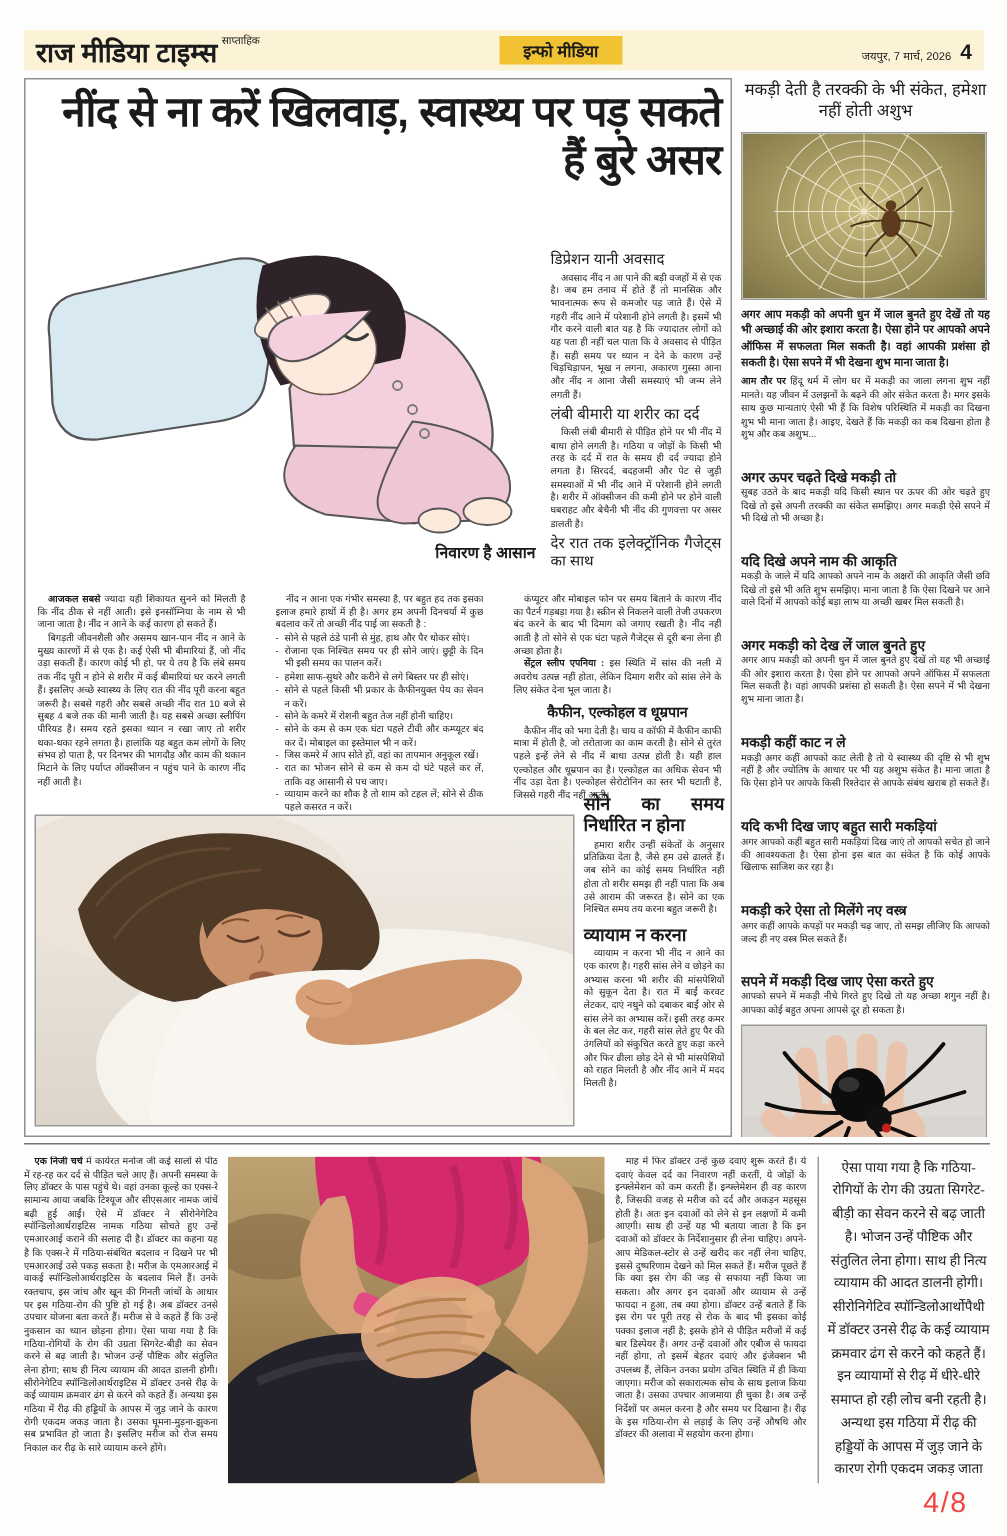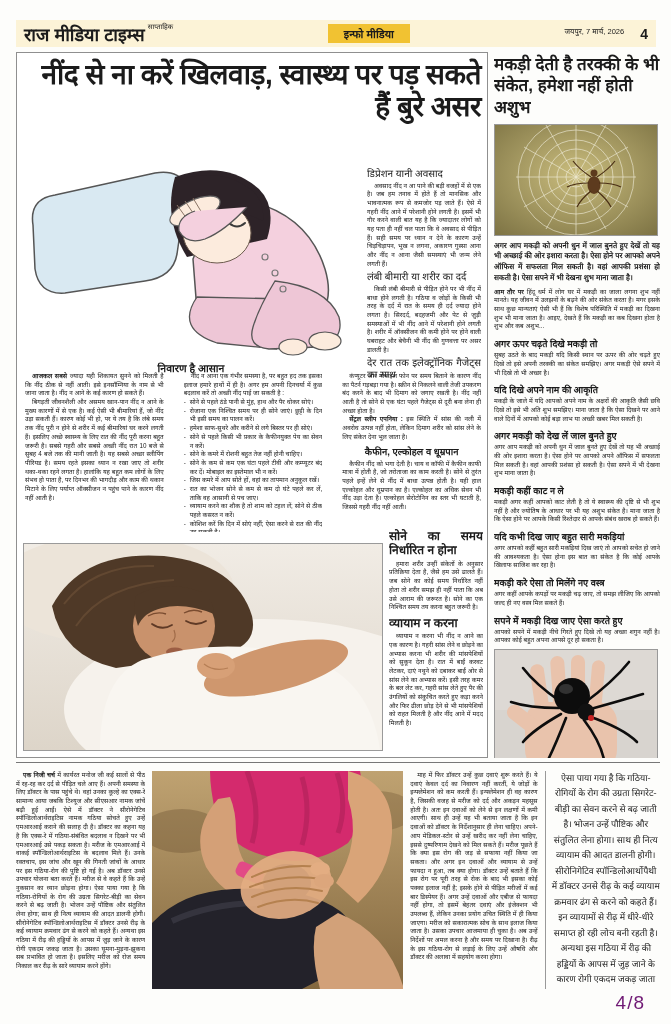--- a/index.html
+++ b/index.html
@@ -4,59 +4,59 @@
 <style>
   *{margin:0;padding:0;box-sizing:border-box}
   html,body{width:671px;height:1024px}
   body{position:relative;background:#fdfdfb;font-family:"Liberation Sans","DejaVu Sans",sans-serif;color:#1b1b1b;overflow:hidden}
   .abs{position:absolute}
   
   .masthead{left:16px;top:20px;width:640px;height:27px;background:#fcf3d7;display:flex;align-items:center;justify-content:space-between;padding:0 8px}
   .mh-name{font-size:18px;font-weight:bold}
   .mh-ed{font-size:7px;font-weight:normal;vertical-align:top;margin-left:3px}
   .mh-badge{background:#f1c232;font-size:11px;font-weight:bold;padding:2px 16px}
-  .mh-right{display:flex;align-items:flex-start;gap:16px}
+  .mh-right{display:flex;align-items:flex-end;gap:6px}
   .mh-date{font-size:7.5px}
   .mh-pn{font-size:14px;font-weight:bold}
   
   .mainbox{left:16px;top:52px;width:472px;height:706px;border:1px solid #8f8f8f;background:#fff;overflow:hidden}
   .sleep-hl{position:absolute;left:6px;top:6px;width:458px;font-size:28px;line-height:1.16;font-weight:bold;text-align:right;letter-spacing:-.5px}
   .illus{position:absolute;left:8px;top:106px;width:332px;height:200px;background:#fff}
-  .illus-cap{position:absolute;left:8px;top:308px;width:332px;text-align:center;font-size:10.5px;font-weight:bold}
+  .illus-cap{position:absolute;left:8px;top:308px;width:332px;text-align:right;font-size:10.5px;font-weight:bold}
   .sidecol{position:absolute;left:350px;top:112px;width:114px;height:212px;overflow:hidden}
   .sidecol h4{font-size:10px;line-height:1.15;margin:3px 0 2px;font-weight:normal}
   .tiny{font-size:6.3px;line-height:1.38;text-align:justify}
   .tiny p{text-indent:7px}
-  .cols{position:absolute;left:8px;top:319px;width:456px;height:160px;display:flex;gap:20px;overflow:hidden}
+  .cols{position:absolute;left:8px;top:343px;width:456px;height:160px;display:flex;gap:20px;overflow:hidden}
   .col{flex:1;overflow:hidden}
   .blead{font-weight:bold}
   .cols h5{font-size:9.5px;margin:3px 0 2px;text-align:center}
   ul.dash{list-style:none}
   ul.dash li{font-size:6.3px;line-height:1.38;text-align:justify;padding-left:6px;position:relative}
   ul.dash li::before{content:"-";position:absolute;left:0}
   .sleep-photo{position:absolute;left:6px;top:490px;width:360px;height:208px;border:1px solid #9a9a9a;overflow:hidden}
   .sideboxes{position:absolute;left:372px;top:472px;width:94px;height:228px;overflow:hidden}
   .sideboxes h4{font-size:12px;line-height:1.2;margin:4px 0 2px;font-weight:bold}
   
   .spidercol{left:494px;top:52px;width:166px;height:706px;overflow:hidden}
-  .spider-hl{font-size:17px;line-height:1.25;font-weight:bold;text-align:left;margin:2px 0 6px}
+  .spider-hl{font-size:11px;line-height:1.25;font-weight:normal;text-align:center;margin:2px 0 6px}
   .webphoto{width:164px;height:112px;border:1px solid #999;overflow:hidden}
   .spider-intro{font-size:7.4px;line-height:1.45;text-align:justify;font-weight:bold;margin:5px 0 4px}
-  .spidercol h4{font-size:9.2px;margin:6px 0 1px;font-weight:bold}
+  .spidercol h4{font-size:9.2px;margin:16px 0 1px;font-weight:bold}
   .widowphoto{width:164px;height:122px;border:1px solid #999;overflow:hidden;margin-top:4px}
   
   .arth{left:16px;top:762px;width:644px;height:254px;border-top:1.5px solid #777;padding-top:3px;overflow:hidden}
   .arth-hl{font-size:23.5px;font-weight:bold;text-align:center;letter-spacing:-.5px;line-height:1.1}
   .arth-row{display:flex;gap:7px;margin-top:5px;height:218px;overflow:hidden}
   .a-col1{width:130px;overflow:hidden}
   .kneephoto{width:252px;height:218px;overflow:hidden}
   .a-col2{width:128px;overflow:hidden}
   .a-col3{width:116px;border-left:1px solid #999;padding-left:6px;overflow:hidden}
   .highlight{font-size:9px;line-height:1.72;text-align:center;font-family:"Liberation Serif","DejaVu Serif",serif}
-  .pageind{right:26px;top:992px;font-size:19px;color:#701a75;letter-spacing:1px}
+  .pageind{right:26px;top:992px;font-size:19px;color:#ef4444;letter-spacing:1px}
   svg{display:block}
 </style>
 </head>
 <body>
 
 <header class="abs masthead">
   <div>
     <span class="mh-name">राज मीडिया टाइम्स</span><span class="mh-ed">साप्ताहिक</span>
   </div>
   <div class="mh-badge">इन्फो मीडिया</div>

